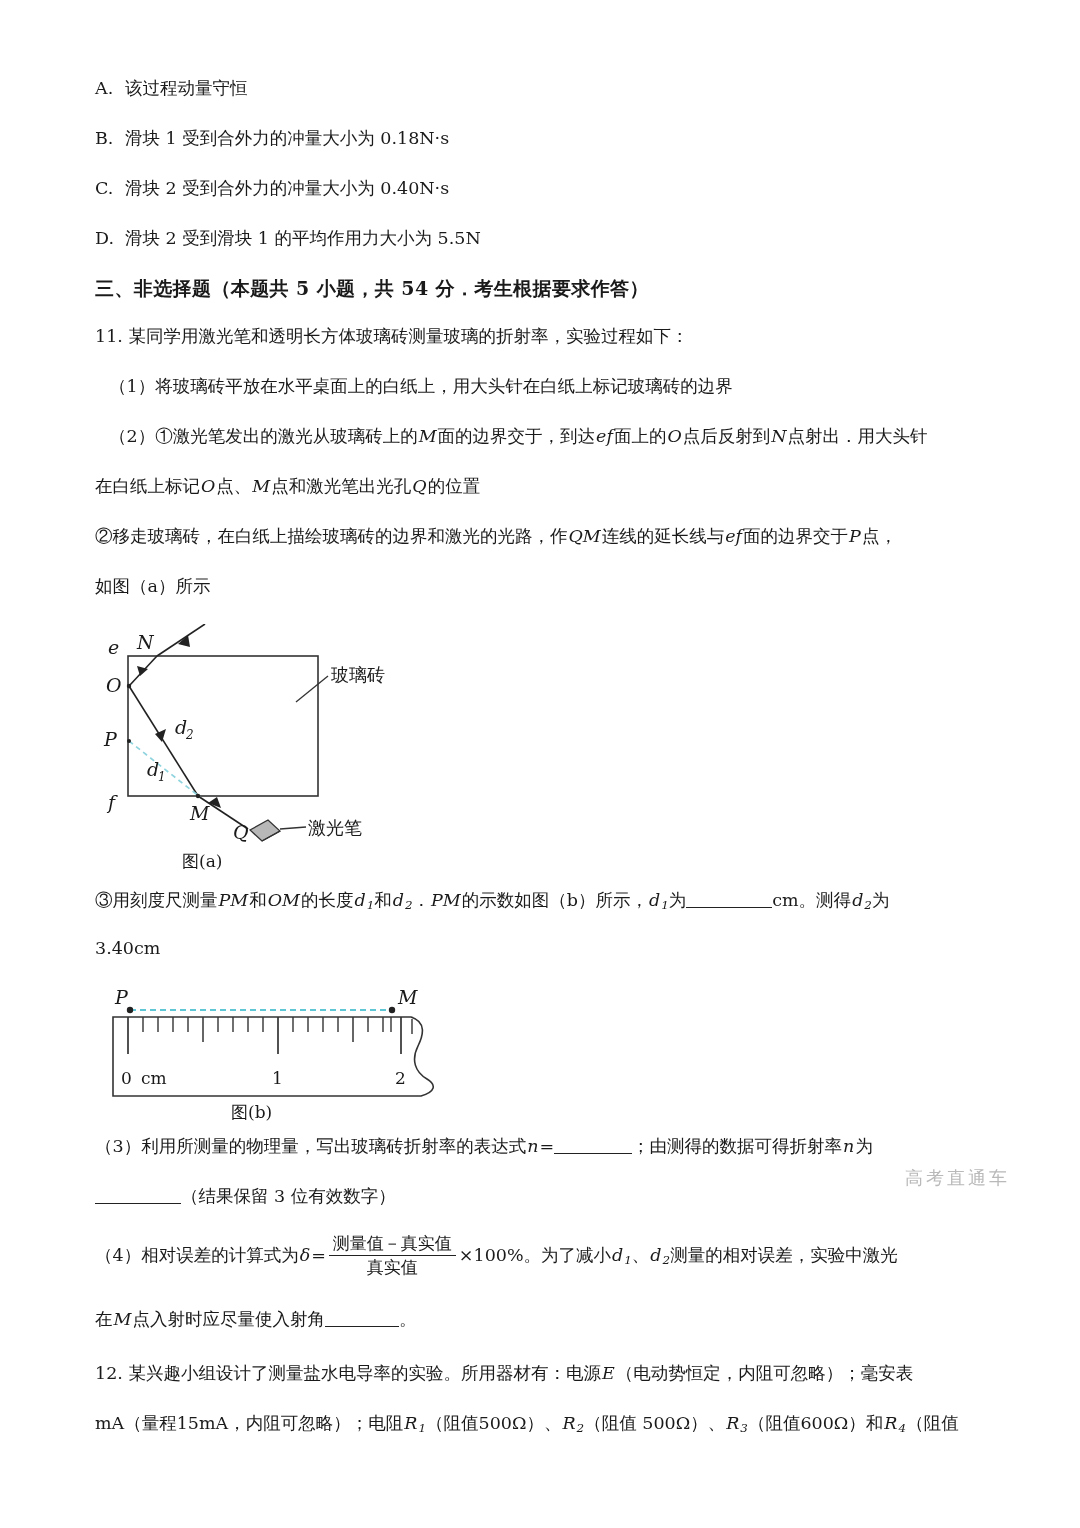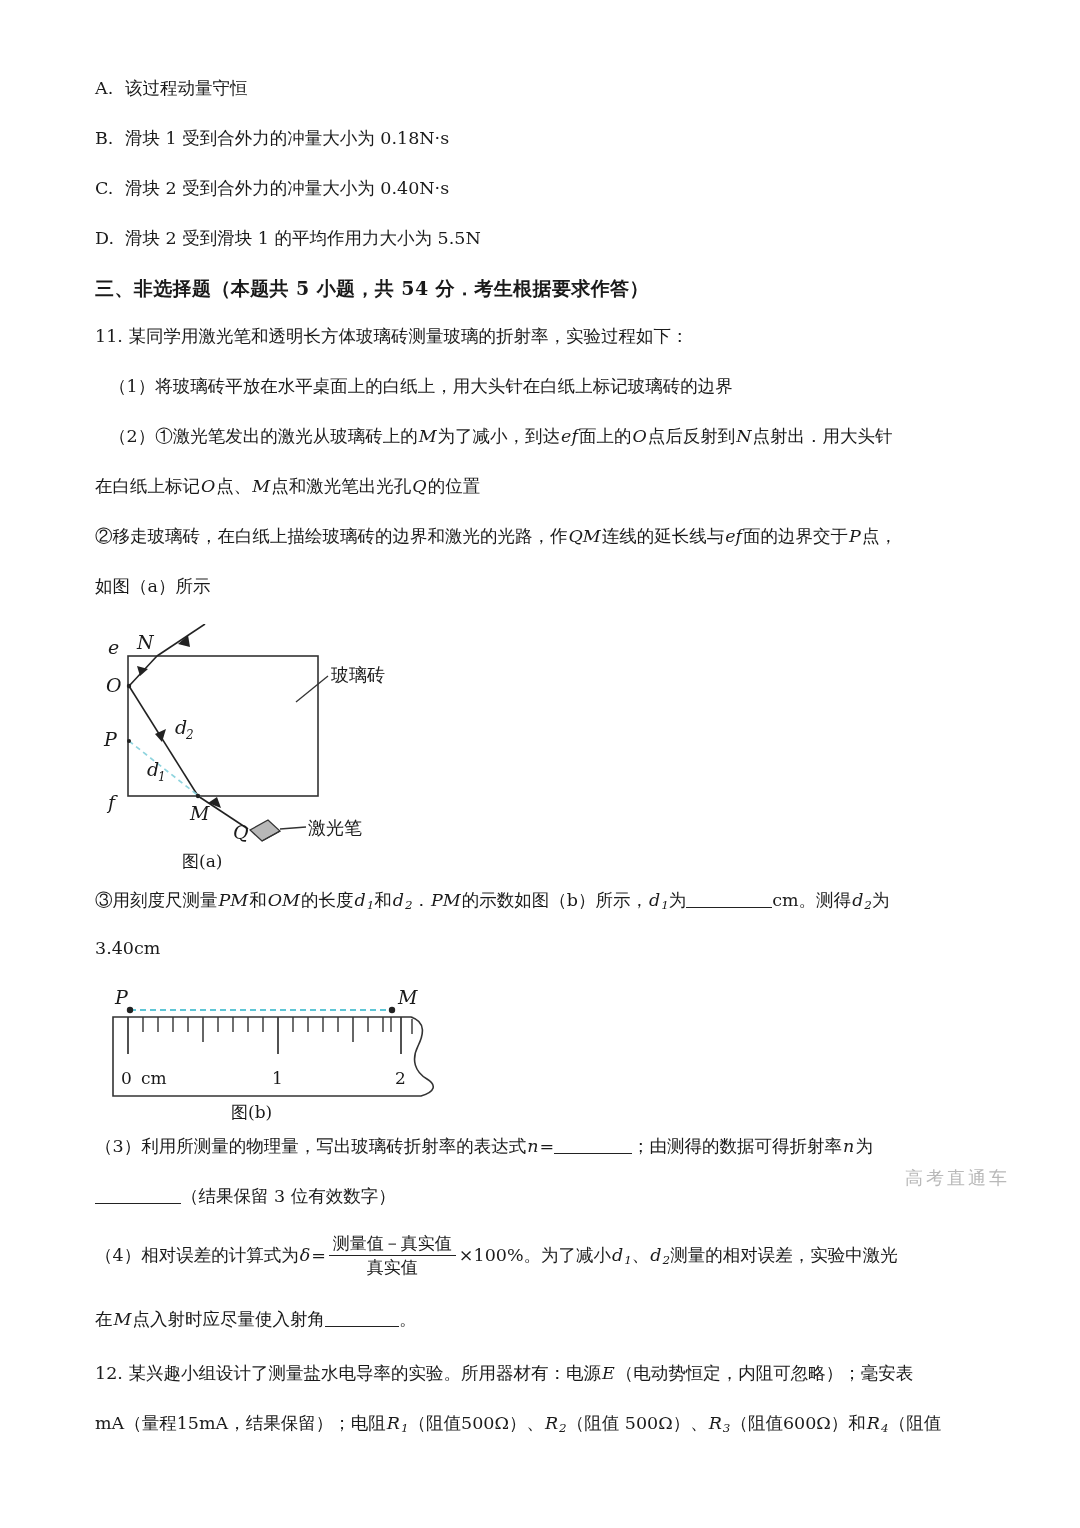--- a/index.html
+++ b/index.html
@@ -170,21 +170,21 @@
 
     <div class="section-head">三、非选择题（本题共 5 小题，共 54 分．考生根据要求作答）</div>
 
     <div class="q-line">
       <span>11.</span>&nbsp;<span>某同学用激光笔和透明长方体玻璃砖测量玻璃的折射率，实验过程如下：</span>
     </div>
 
     <div class="q-line indent1">（1）将玻璃砖平放在水平桌面上的白纸上，用大头针在白纸上标记玻璃砖的边界</div>
 
     <div class="q-line indent1">
-      <span>（2）①激光笔发出的激光从玻璃砖上的</span><i class="mathit">M</i><span>为了减小，到达</span><i class="mathit">ef</i><span>面上的</span><i class="mathit">O</i><span>点后反射到</span><i class="mathit">N</i><span>点射出．用大头针</span>
+      <span>（2）①激光笔发出的激光从玻璃砖上的</span><i class="mathit">M</i><span>面的边界交于，到达</span><i class="mathit">ef</i><span>面上的</span><i class="mathit">O</i><span>点后反射到</span><i class="mathit">N</i><span>点射出．用大头针</span>
     </div>
 
     <div class="q-line">
       <span>在白纸上标记</span><i class="mathit">O</i><span>点、</span><i class="mathit">M</i><span>点和激光笔出光孔</span><i class="mathit">Q</i><span>的位置</span>
     </div>
 
     <div class="q-line">
       <span>②移走玻璃砖，在白纸上描绘玻璃砖的边界和激光的光路，作</span><i class="mathit">QM</i><span>连线的延长线与</span><i class="mathit">ef</i><span>面的边界交于</span><i class="mathit">P</i><span>点，</span>
     </div>
 
@@ -315,19 +315,19 @@
 
     <div class="q-line">
       <span>在</span><i class="mathit">M</i><span>点入射时应尽量使入射角</span><span class="blank w4"></span><span>。</span>
     </div>
 
     <div class="q-line" style="margin-top:30px;">
       <span>12.</span>&nbsp;<span>某兴趣小组设计了测量盐水电导率的实验。所用器材有：电源</span><i class="mathit">E</i><span>（电动势恒定，内阻可忽略）；毫安表</span>
     </div>
 
     <div class="q-line">
-      <span>mA（量程15mA，结果保留）；电阻</span><i class="mathit">R</i><span class="sub">1</span><span>（阻值500Ω）、</span><i class="mathit">R</i><span class="sub">2</span><span>（阻值 500Ω）、</span><i class="mathit">R</i><span class="sub">3</span><span>（阻值600Ω）和</span><i class="mathit">R</i><span class="sub">4</span><span>（阻值</span>
+      <span>mA（量程15mA，内阻可忽略）；电阻</span><i class="mathit">R</i><span class="sub">1</span><span>（阻值500Ω）、</span><i class="mathit">R</i><span class="sub">2</span><span>（阻值 500Ω）、</span><i class="mathit">R</i><span class="sub">3</span><span>（阻值600Ω）和</span><i class="mathit">R</i><span class="sub">4</span><span>（阻值</span>
     </div>
 
   </div>
 
   <div class="watermark">高考直通车</div>
 </div>
 
 </body></html>

